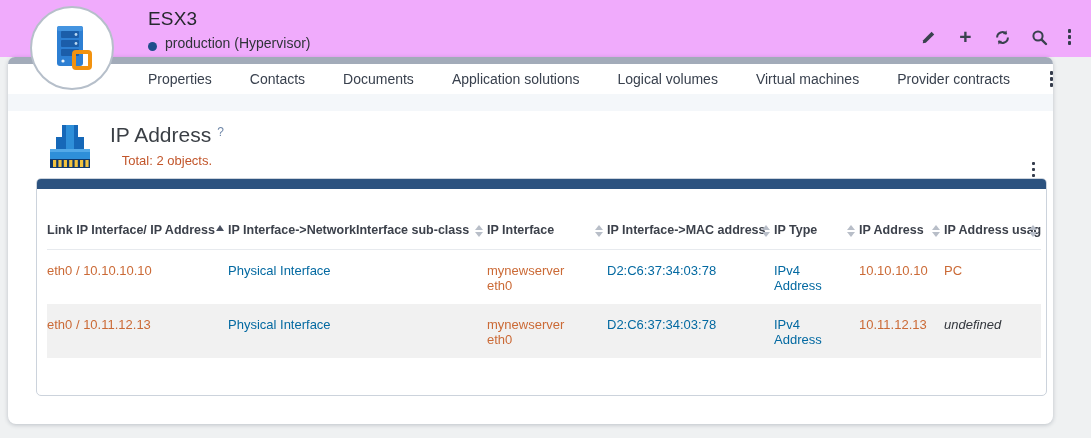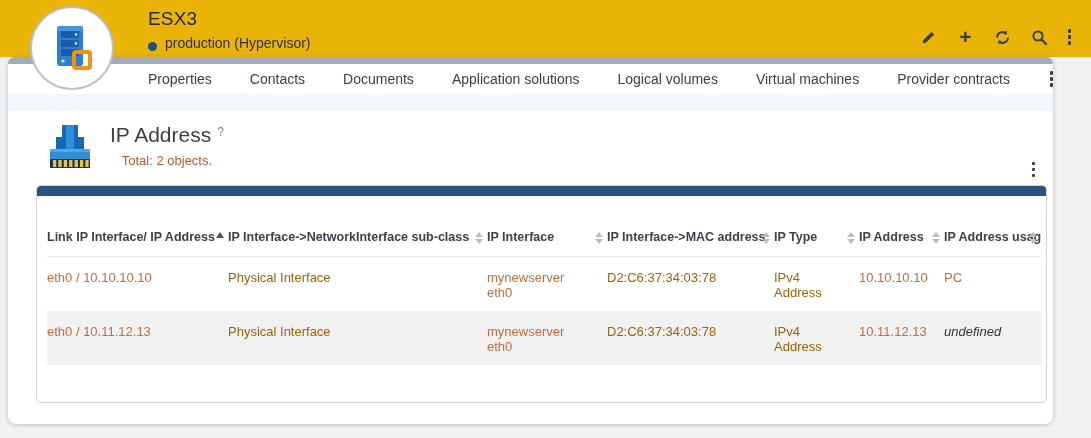--- a/index.html
+++ b/index.html
@@ -5,21 +5,21 @@
   * { margin:0; padding:0; box-sizing:border-box; }
   html,body { width:1091px; height:438px; }
   body {
     font-family:"Liberation Sans", sans-serif;
     background:#eff1f2;
     position:relative;
     overflow:hidden;
     color:#2f3338;
   }
   
-  .header-band { position:absolute; top:0; left:0; width:1091px; height:57px; background:#eab308; }
+  .header-band { position:absolute; top:0; left:0; width:1091px; height:57px; background:#f0abfc; }
   .obj-title { position:absolute; left:148px; top:8px; font-size:19px; color:#26292e; letter-spacing:.2px; }
   .obj-status { position:absolute; left:148px; top:35px; font-size:14px; color:#2f3338; display:flex; align-items:flex-end; gap:8px; }
   .status-dot { width:9px; height:9px; border-radius:50%; background:#1f4e8c; display:inline-block; }
   .header-actions { position:absolute; right:20px; top:28px; display:flex; align-items:center; gap:19px; }
   .act-icon { width:18px; height:18px; display:flex; align-items:center; justify-content:center; color:#39414e; cursor:pointer; }
   .act-icon svg { display:block; }
   .plus-glyph { font-size:21px; font-weight:bold; color:#39414e; line-height:18px; }
   .kebab { display:inline-flex; flex-direction:column; gap:2.5px; align-items:center; cursor:pointer; }
   .kebab i { width:3.5px; height:3.5px; background:#343c4c; border-radius:1px; display:block; }
 
@@ -40,32 +40,32 @@
   .section-head { display:flex; align-items:flex-start; margin:12px 10px 10px 38px; }
   .section-icon { width:48px; height:48px; margin-right:16px; }
   .section-titles { display:flex; flex-direction:column; }
   .section-title-row { display:flex; align-items:flex-start; gap:6px; }
   .section-title { font-size:21px; color:#3a3f45; }
   .section-help { font-size:12px; color:#6f87a8; margin-top:2px; cursor:pointer; }
   .section-total { font-size:13px; color:#c2562b; margin-top:6px;text-align:center; }
   .section-more { margin-left:auto; align-self:flex-end; margin-bottom:-6px; margin-right:8px; }
 
   
-  .table-panel { position:absolute; left:28px; top:128px; width:1011px; height:218px;
+  .table-panel { position:absolute; left:28px; top:121px; width:1011px; height:218px;
                  background:#ffffff; border:1px solid #ccd3dc; border-radius:5px; overflow:hidden; }
   .panel-bar { height:10px; background:#2c527f; }
   table { border-collapse:collapse; table-layout:fixed; width:994px; margin:34px 0 0 10px; }
   col.c1{width:181px} col.c2{width:259px} col.c3{width:120px} col.c4{width:167px}
   col.c5{width:85px}  col.c6{width:85px}  col.c7{width:97px}
   th { text-align:left; font-size:12.5px; font-weight:bold; color:#3c414b; padding:0 18px 12px 0;
        position:relative; border-bottom:1px solid #e7eaee; cursor:pointer; white-space:nowrap; overflow:hidden; }
   td { font-size:13px; padding:13px 14px 6px 0; vertical-align:top; height:54px; }
   tr.row-alt td { background:#f1f1f1; }
   .cell-link { color:#cb6a36; cursor:pointer; }
-  .cell-plain { color:#a16207; }
+  .cell-plain { color:#0369a1; }
   .cell-undef { color:#33373d; font-style:italic; }
   
   .sort { position:absolute; right:4px; top:2px; display:flex; flex-direction:column; gap:2px; }
   .tri-up    { width:0; height:0; border-left:4.5px solid transparent; border-right:4.5px solid transparent; border-bottom:6px solid #4a5160; }
   .tri-up-sm { width:0; height:0; border-left:4px solid transparent; border-right:4px solid transparent; border-bottom:5px solid #b8bec8; }
   .tri-dn-sm { width:0; height:0; border-left:4px solid transparent; border-right:4px solid transparent; border-top:5px solid #b8bec8; }
 </style>
 </head>
 <body>
 

